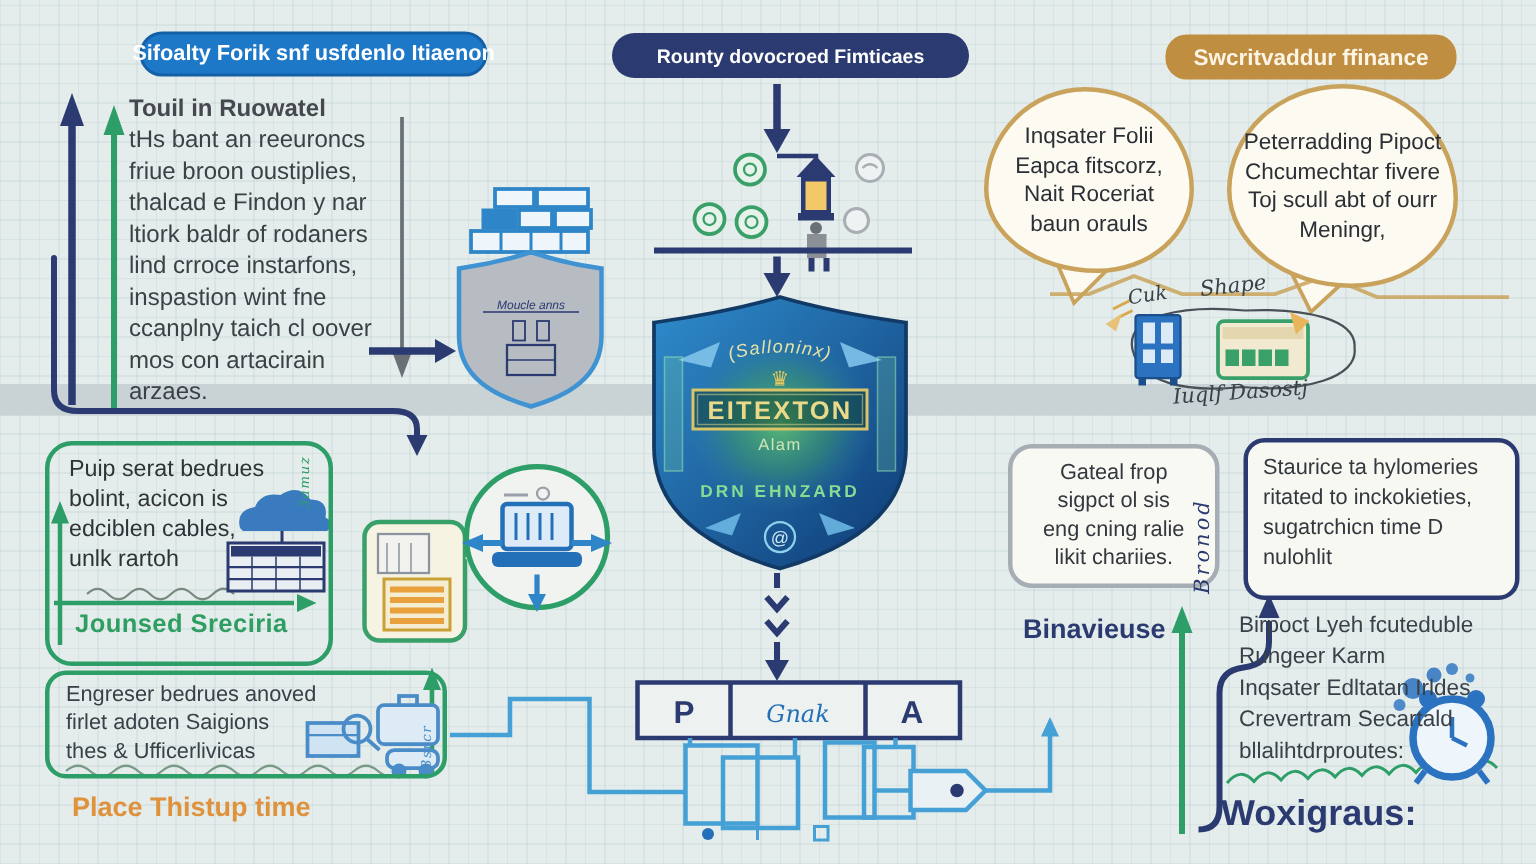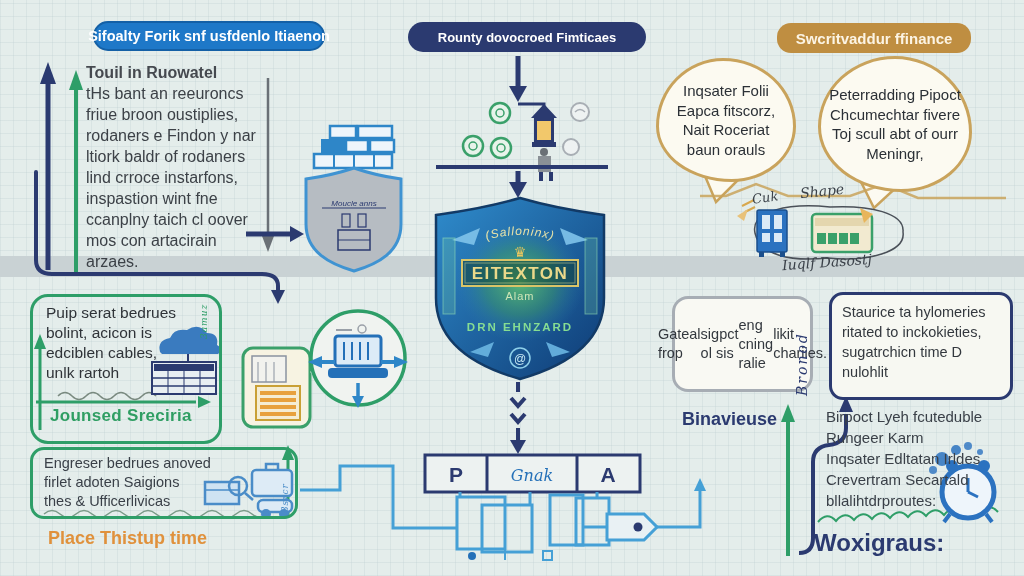--- a/index.html
+++ b/index.html
@@ -28,21 +28,21 @@
   .cap-orange{left:48px;top:528px;font-size:18px;font-weight:bold;color:#e0913c;z-index:3}
   .bubble{z-index:2;display:flex;flex-direction:column;align-items:center;justify-content:center;
     background:#fcfaf1;border:3px solid #c9a35c;text-align:center;color:#2b3036;font-size:15px;line-height:19.5px}
   .bubble1{left:656px;top:58px;width:140px;height:124px;border-radius:48% 52% 46% 54%/55% 55% 45% 45%}
   .bubble2{left:818px;top:56px;width:154px;height:136px;border-radius:50% 50% 46% 54%/52% 56% 44% 48%}
   .hw{z-index:3;font-family:"DejaVu Serif",serif;font-style:italic;color:#3a4048}
   .hw-cuk{left:752px;top:190px;font-size:13px;transform:rotate(-8deg)}
   .hw-shape{left:800px;top:183px;font-size:14px;transform:rotate(-6deg)}
   .hw-wall{left:782px;top:254px;font-size:14px;transform:rotate(-4deg)}
   .gate-box{left:672px;top:296px;width:141px;height:96px;border:3px solid #a7adb4;border-radius:16px;background:#f9f9f3;
-    display:flex;align-items:center;justify-content:center;font-size:14.5px;line-height:19px;color:#33383e;z-index:2}
+    display:flex;flex-direction:column;align-items:center;justify-content:center;font-size:14.5px;line-height:19px;color:#33383e;z-index:2}
   .right-box{left:829px;top:292px;width:184px;height:108px;border:3px solid #2b3a70;border-radius:14px;background:#f7f8f2;
     padding:7px 4px 0 10px;font-size:14.5px;line-height:20px;color:#33383e;z-index:2}
   .vscript{z-index:3;writing-mode:vertical-rl;transform:rotate(180deg);
     font-family:"DejaVu Serif",serif;font-style:italic;color:#2b3a70}
   .vs-bronod{left:794px;top:300px;height:96px;font-size:14px;letter-spacing:2px}
   .vs-small{font-size:9px;color:#2e9e68;letter-spacing:1px}
   .vs-g1{left:199px;top:297px;height:42px}
   .vs-g2{left:280px;top:457px;height:56px;color:#4a8cc8}
   .binav{left:682px;top:409px;font-size:18px;font-weight:bold;color:#2b3a70;z-index:2}
   .br-text{left:826px;top:406px;width:188px;font-size:15px;line-height:21px;color:#3a4048;z-index:2}
@@ -336,21 +336,21 @@
   </svg>
 
   <div class="abs pill pill-left">Sifoalty Forik snf usfdenlo Itiaenon</div>
   <div class="abs pill pill-center">Rounty dovocroed Fimticaes</div>
   <div class="abs pill pill-right">Swcritvaddur ffinance</div>
 
   <div class="abs txt left-text">
     <div class="t">Touil in Ruowatel</div>
     <div>tHs bant an reeuroncs</div>
     <div>friue broon oustiplies,</div>
-    <div>rodaners e Findon y nar</div>
+    <div>thalcad e Findon y nar</div>
     <div>ltiork baldr of rodaners</div>
     <div>lind crroce instarfons,</div>
     <div>inspastion wint fne</div>
     <div>ccanplny taich cl oover</div>
     <div>mos con artacirain</div>
     <div>arzaes.</div>
   </div>
 
   <div class="abs gbox gbox1"></div>
   <div class="abs txt gbox1-text">

